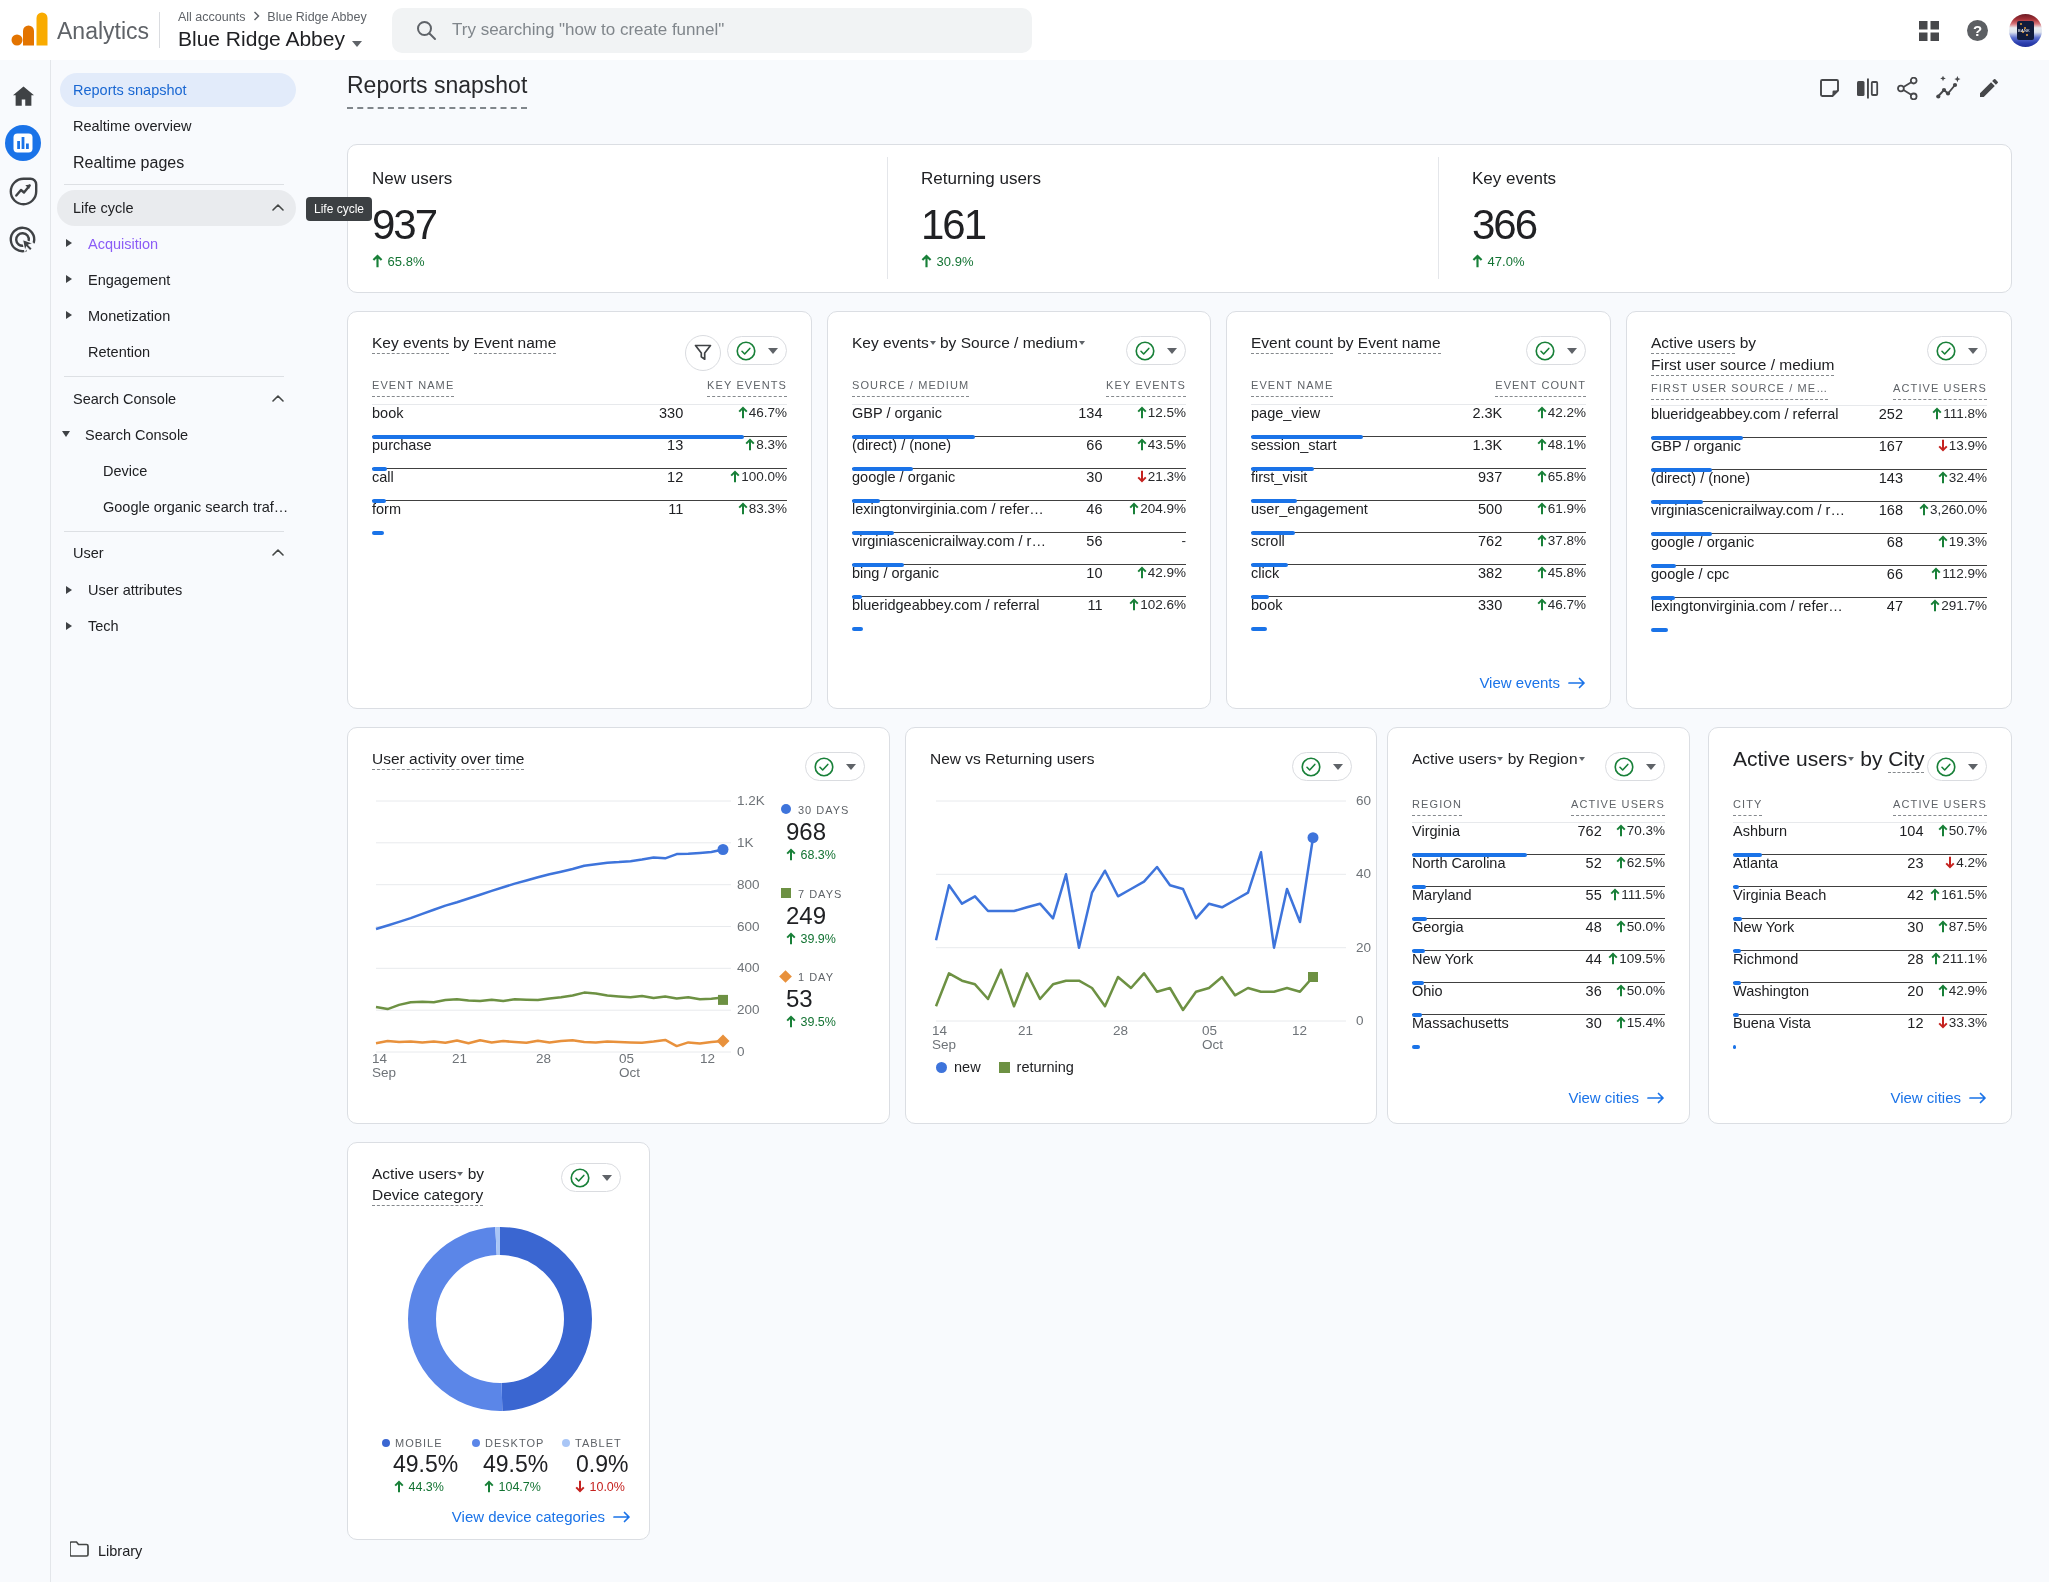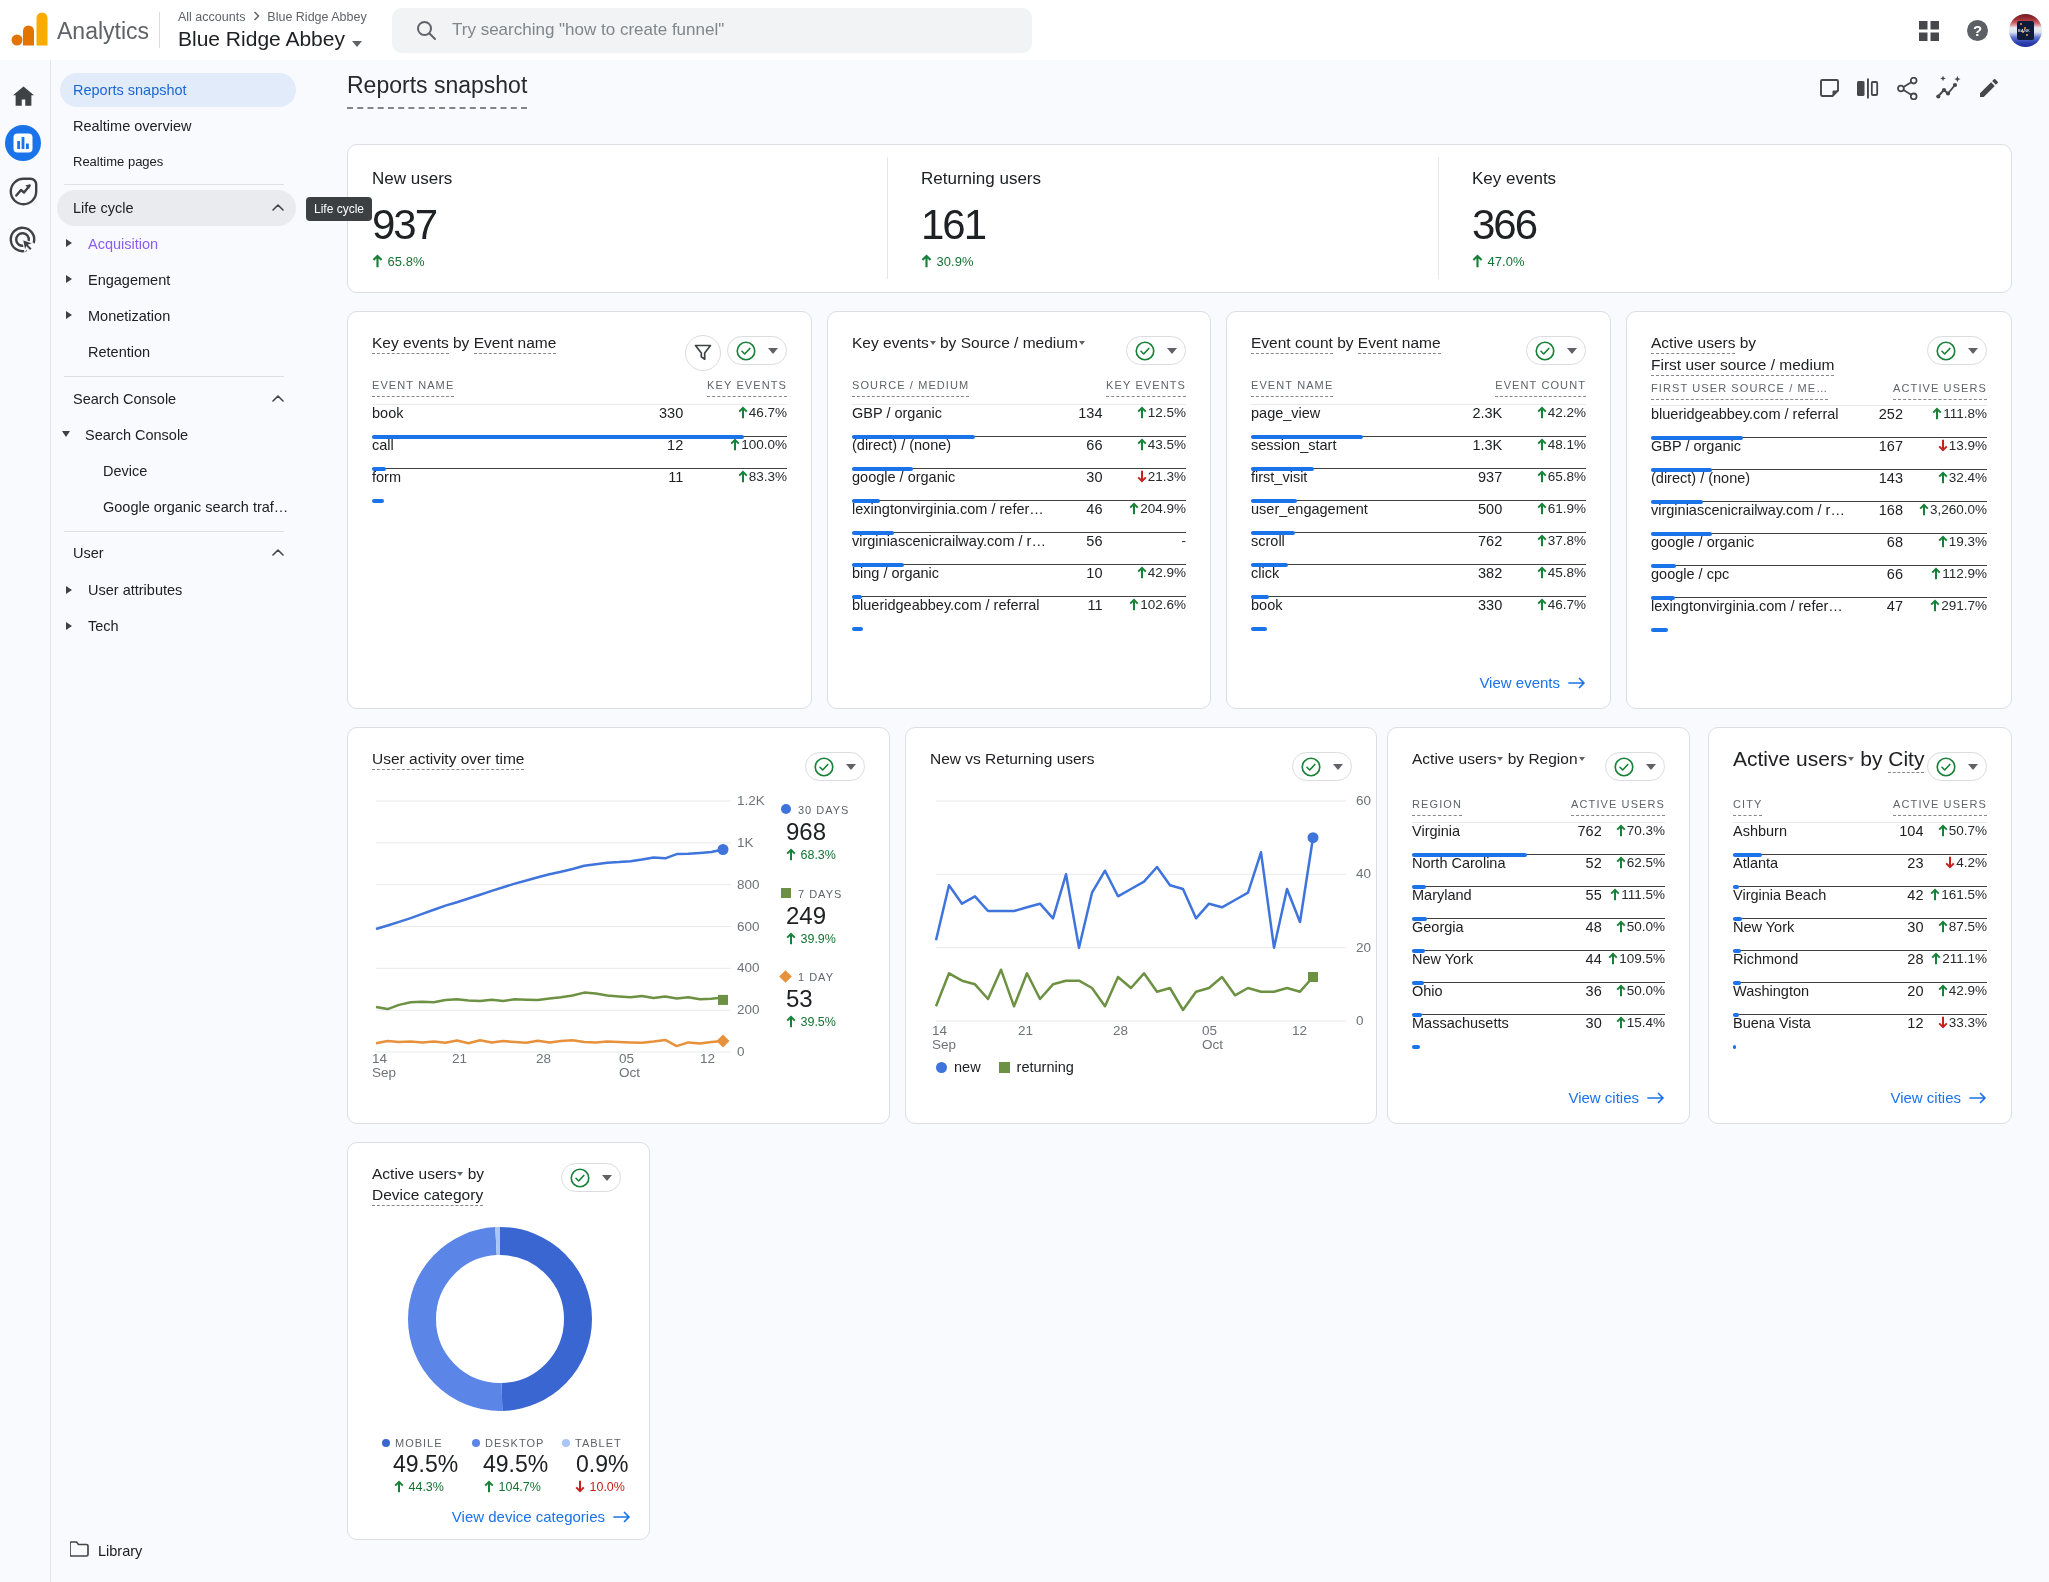--- a/index.html
+++ b/index.html
@@ -90,21 +90,21 @@
 </svg>
 <svg class="abs" style="left:8px;top:225px" width="31" height="31" viewBox="0 0 31 31">
  <path d="M17.5 25.8 A11.7 11.7 0 1 1 25.8 17.5" fill="none" stroke="#3f4245" stroke-width="2.4" stroke-linecap="round"></path>
  <path d="M15.6 20.7 A6.3 6.3 0 1 1 20.7 15.6" fill="none" stroke="#3f4245" stroke-width="2.4" stroke-linecap="round"></path>
  <path d="M14.5 14.5l10.5 3.8-4.2 1.6 3.6 3.6-2.3 2.3-3.6-3.6-1.6 4.2z" fill="#3f4245" stroke="#f8fafd" stroke-width="1.2"></path>
 </svg>
 
 <div class="abs" style="left:60px;top:73px;width:236px;height:34px;background:#e2ebfa;border-radius:17px"></div>
 <div class="navitem" style="top:82px;left:73px;font-size:14.5px;color:#1967d2">Reports snapshot</div>
 <div class="navitem" style="top:118px;left:73px;font-size:14.5px;color:#202124">Realtime overview</div>
-<div class="navitem" style="top:154px;left:73px;font-size:13px;color:#202124">Realtime pages</div>
+<div class="navitem" style="top:154px;left:73px;font-size:16px;color:#202124">Realtime pages</div>
 <div class="navdiv" style="top:184px"></div>
 <div class="abs" style="left:57px;top:190px;width:239px;height:36px;background:#e9ebee;border-radius:18px"></div>
 <div class="navitem" style="top:200px;left:73px;font-size:14.5px;color:#202124">Life cycle</div>
 <svg class="abs" style="left:272px;top:204px" width="12" height="7" viewBox="0 0 12 7">
     <path d="M1 6l5-5 5 5" fill="none" stroke="#444746" stroke-width="1.6" stroke-linecap="round" stroke-linejoin="round"></path>
   </svg>
 <div class="abs" style="left:66px;top:239px;width:0;height:0;border-top:4.5px solid transparent;border-bottom:4.5px solid transparent;border-left:6px solid #3f4245"></div>
 <div class="navitem" style="top:236px;left:88px;font-size:14.5px;color:#8b5cf6">Acquisition</div>
 <div class="abs" style="left:66px;top:275px;width:0;height:0;border-top:4.5px solid transparent;border-bottom:4.5px solid transparent;border-left:6px solid #3f4245"></div>
 <div class="navitem" style="top:272px;left:88px;font-size:14.5px;color:#202124">Engagement</div>
@@ -210,20 +210,28 @@
       <span>KEY EVENTS</span>
     </div>
     <div class="rows" style="top:92px">
       <div class="tr">
         <span class="nm">book</span>
         <span class="val">330</span>
         <span class="chg"><svg class="ua" width="10" height="13" viewBox="0 0 10 13">
             <path d="M5 12.2V2.4M1.2 5.6L5 1.8l3.8 3.8" fill="none" stroke="#188038" stroke-width="2"></path>
           </svg>46.7%</span>
         <i class="bar" style="width:89.7%"></i>
+      </div>
+      <div class="tr">
+        <span class="nm">purchase</span>
+        <span class="val">13</span>
+        <span class="chg"><svg class="ua" width="10" height="13" viewBox="0 0 10 13">
+            <path d="M5 12.2V2.4M1.2 5.6L5 1.8l3.8 3.8" fill="none" stroke="#188038" stroke-width="2"></path>
+          </svg>8.3%</span>
+        <i class="bar" style="width:3.6%"></i>
       </div>
       <div class="tr">
         <span class="nm">call</span>
         <span class="val">12</span>
         <span class="chg"><svg class="ua" width="10" height="13" viewBox="0 0 10 13">
             <path d="M5 12.2V2.4M1.2 5.6L5 1.8l3.8 3.8" fill="none" stroke="#188038" stroke-width="2"></path>
           </svg>100.0%</span>
         <i class="bar" style="width:3.3%"></i>
       </div>
       <div class="tr last">

